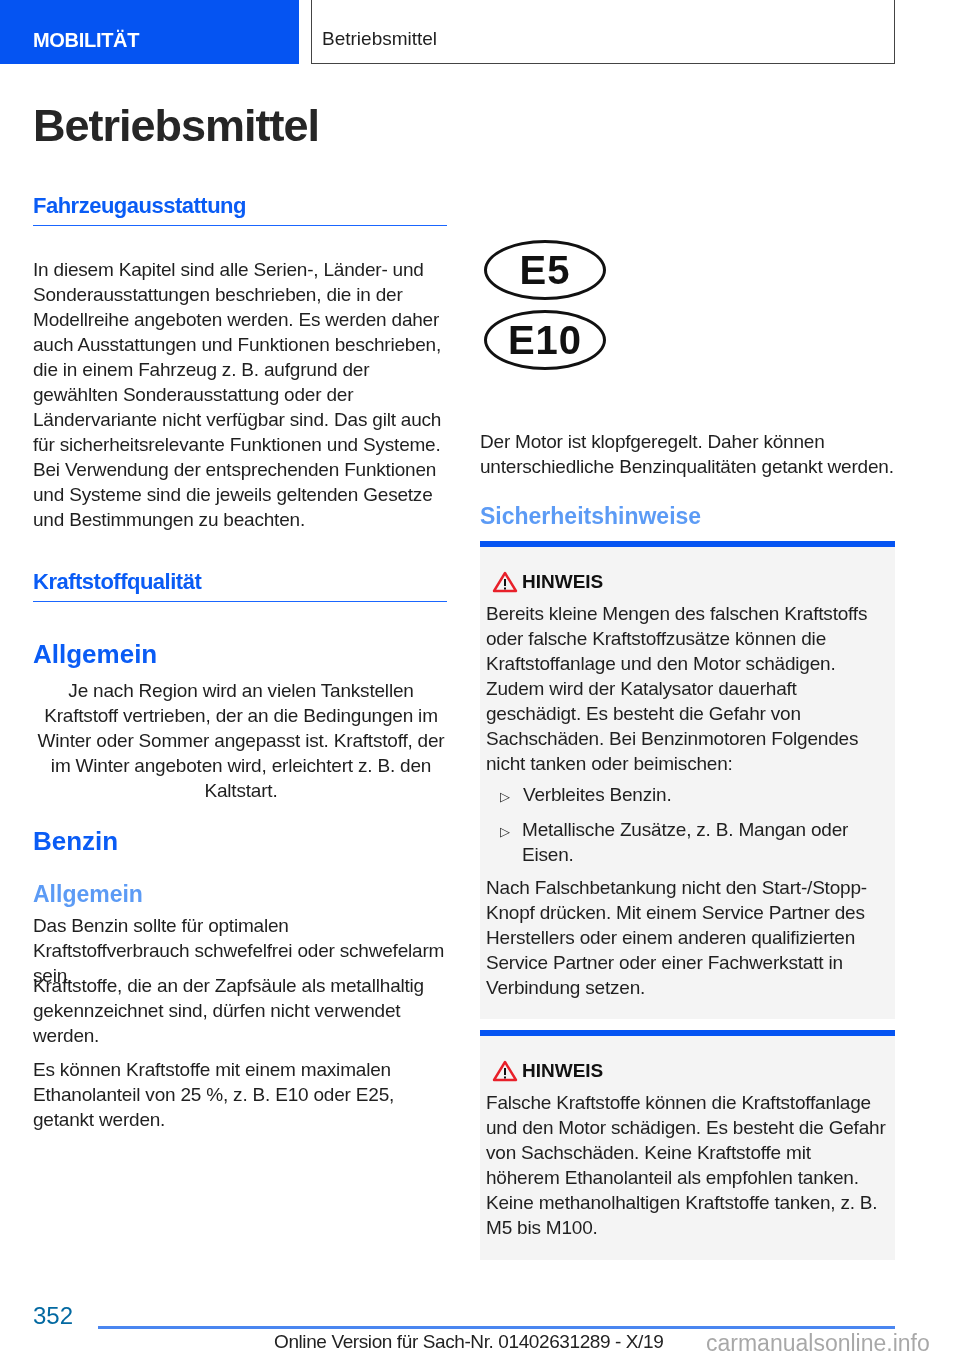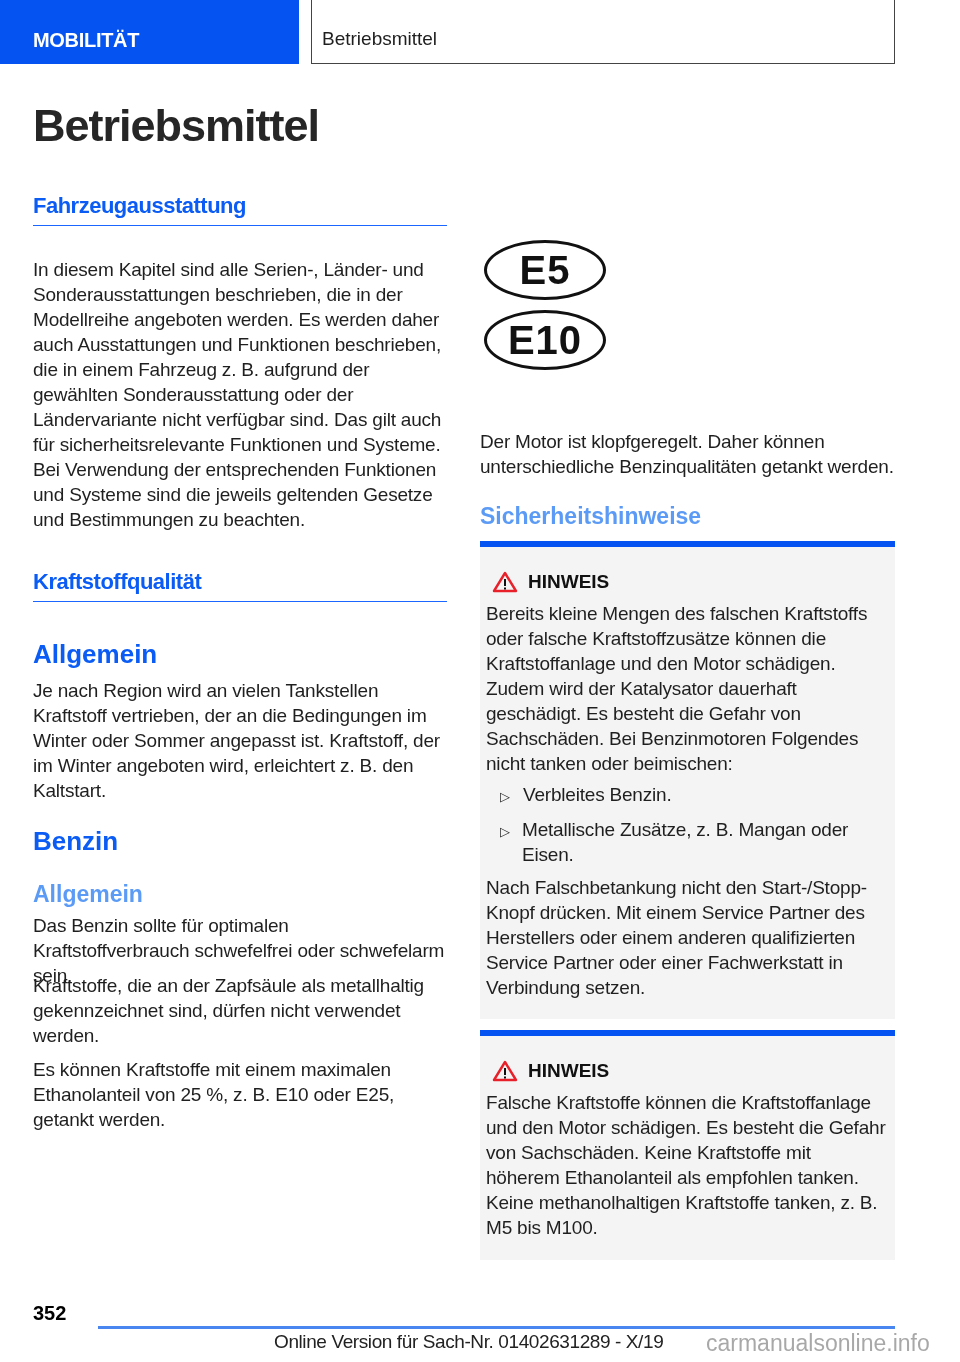--- a/index.html
+++ b/index.html
@@ -44,31 +44,31 @@
     .badge {
       width: 122px; height: 122px; border: 3.5px solid #111; border-radius: 50%;
       box-sizing: border-box; display: flex; align-items: center; justify-content: center;
       font-weight: bold; font-size: 40px; color: #111; letter-spacing: 1px;
     }
     .notice {
       position: absolute; left: 480px; width: 415px; background: #f4f4f4;
       border-top: 6px solid #0554f2; box-sizing: border-box; padding: 0 6px;
     }
     .notice-head {
-      display: flex; align-items: center; gap: 10px; margin-top: 24px; margin-left: 6px;
+      display: flex; align-items: center; gap: 4px; margin-top: 24px; margin-left: 6px;
       font-weight: bold; font-size: 19px; color: #111;
     }
     .notice .para { position: static; }
     .notice-list { list-style: none; margin: 6px 0 6px 0; padding: 0; }
     .notice-list li {
       display: flex; font-size: 19px; line-height: 25px; margin-bottom: 8px; letter-spacing: -0.2px;
     }
     .bullet { width: 37px; padding-left: 14px; box-sizing: border-box; font-size: 13px; padding-top: 2px; }
     .page-number {
-      position: absolute; left: 33px; top: 1302px; font-size: 20px; font-weight: bold; color: #000000;
+      position: absolute; left: 33px; top: 1302px; font-size: 24px; font-weight: normal; color: #0369a1;
     }
     .footer-line {
       position: absolute; left: 98px; top: 1326px; width: 797px; height: 3px; background: #4a86f0;
     }
     .footer-text {
       position: absolute; left: 274px; top: 1331px; font-size: 19px; color: #222; letter-spacing: -0.4px;
     }
     .watermark {
       position: absolute; left: 706px; top: 1330px; font-size: 23px; color: #9a9a9a; opacity: 0.85;
     }
@@ -84,21 +84,21 @@
 </div>
 
 <h1 class="page-title">Betriebsmittel</h1>
 
 <h2 class="h2" style="top:193px;">Fahrzeugausstattung</h2>
 <p class="para" style="left:33px; top:257px; width:416px;">In diesem Kapitel sind alle Serien-, Länder- und Sonderausstattungen beschrieben, die in der Modellreihe angeboten werden. Es werden daher auch Ausstattungen und Funktionen beschrieben, die in einem Fahrzeug z. B. aufgrund der gewählten Sonderausstattung oder der Ländervariante nicht verfügbar sind. Das gilt auch für sicherheitsrelevante Funktionen und Systeme. Bei Verwendung der entsprechenden Funktionen und Systeme sind die jeweils geltenden Gesetze und Bestimmungen zu beachten.</p>
 
 <h2 class="h2" style="top:569px;">Kraftstoffqualität</h2>
 
 <h3 class="h3" style="left:33px; top:639px;">Allgemein</h3>
-<p class="para" style="left:33px; top:678px; width:416px;">Je nach Region wird an vielen Tankstellen Kraftstoff vertrieben, der an die Bedingungen im Winter oder Sommer angepasst ist. Kraftstoff, der im Winter angeboten wird, erleichtert z. B. den Kaltstart.</p>
+<p class="para" style="left:33px; top:678px; width:416px;text-align:center;">Je nach Region wird an vielen Tankstellen Kraftstoff vertrieben, der an die Bedingungen im Winter oder Sommer angepasst ist. Kraftstoff, der im Winter angeboten wird, erleichtert z. B. den Kaltstart.</p>
 
 <h3 class="h3" style="left:33px; top:826px;">Benzin</h3>
 <h4 class="h4" style="left:33px; top:881px;">Allgemein</h4>
 <p class="para" style="left:33px; top:913px; width:416px;">Das Benzin sollte für optimalen Kraftstoffverbrauch schwefelfrei oder schwefelarm sein.</p>
 <p class="para" style="left:33px; top:973px; width:416px;">Kraftstoffe, die an der Zapfsäule als metallhaltig gekennzeichnet sind, dürfen nicht verwendet werden.</p>
 <p class="para" style="left:33px; top:1057px; width:416px;">Es können Kraftstoffe mit einem maximalen Ethanolanteil von 25 %, z. B. E10 oder E25, getankt werden.</p>
 
 <div class="fuel-badges">
   <div class="badge">
       <span>E5</span>

